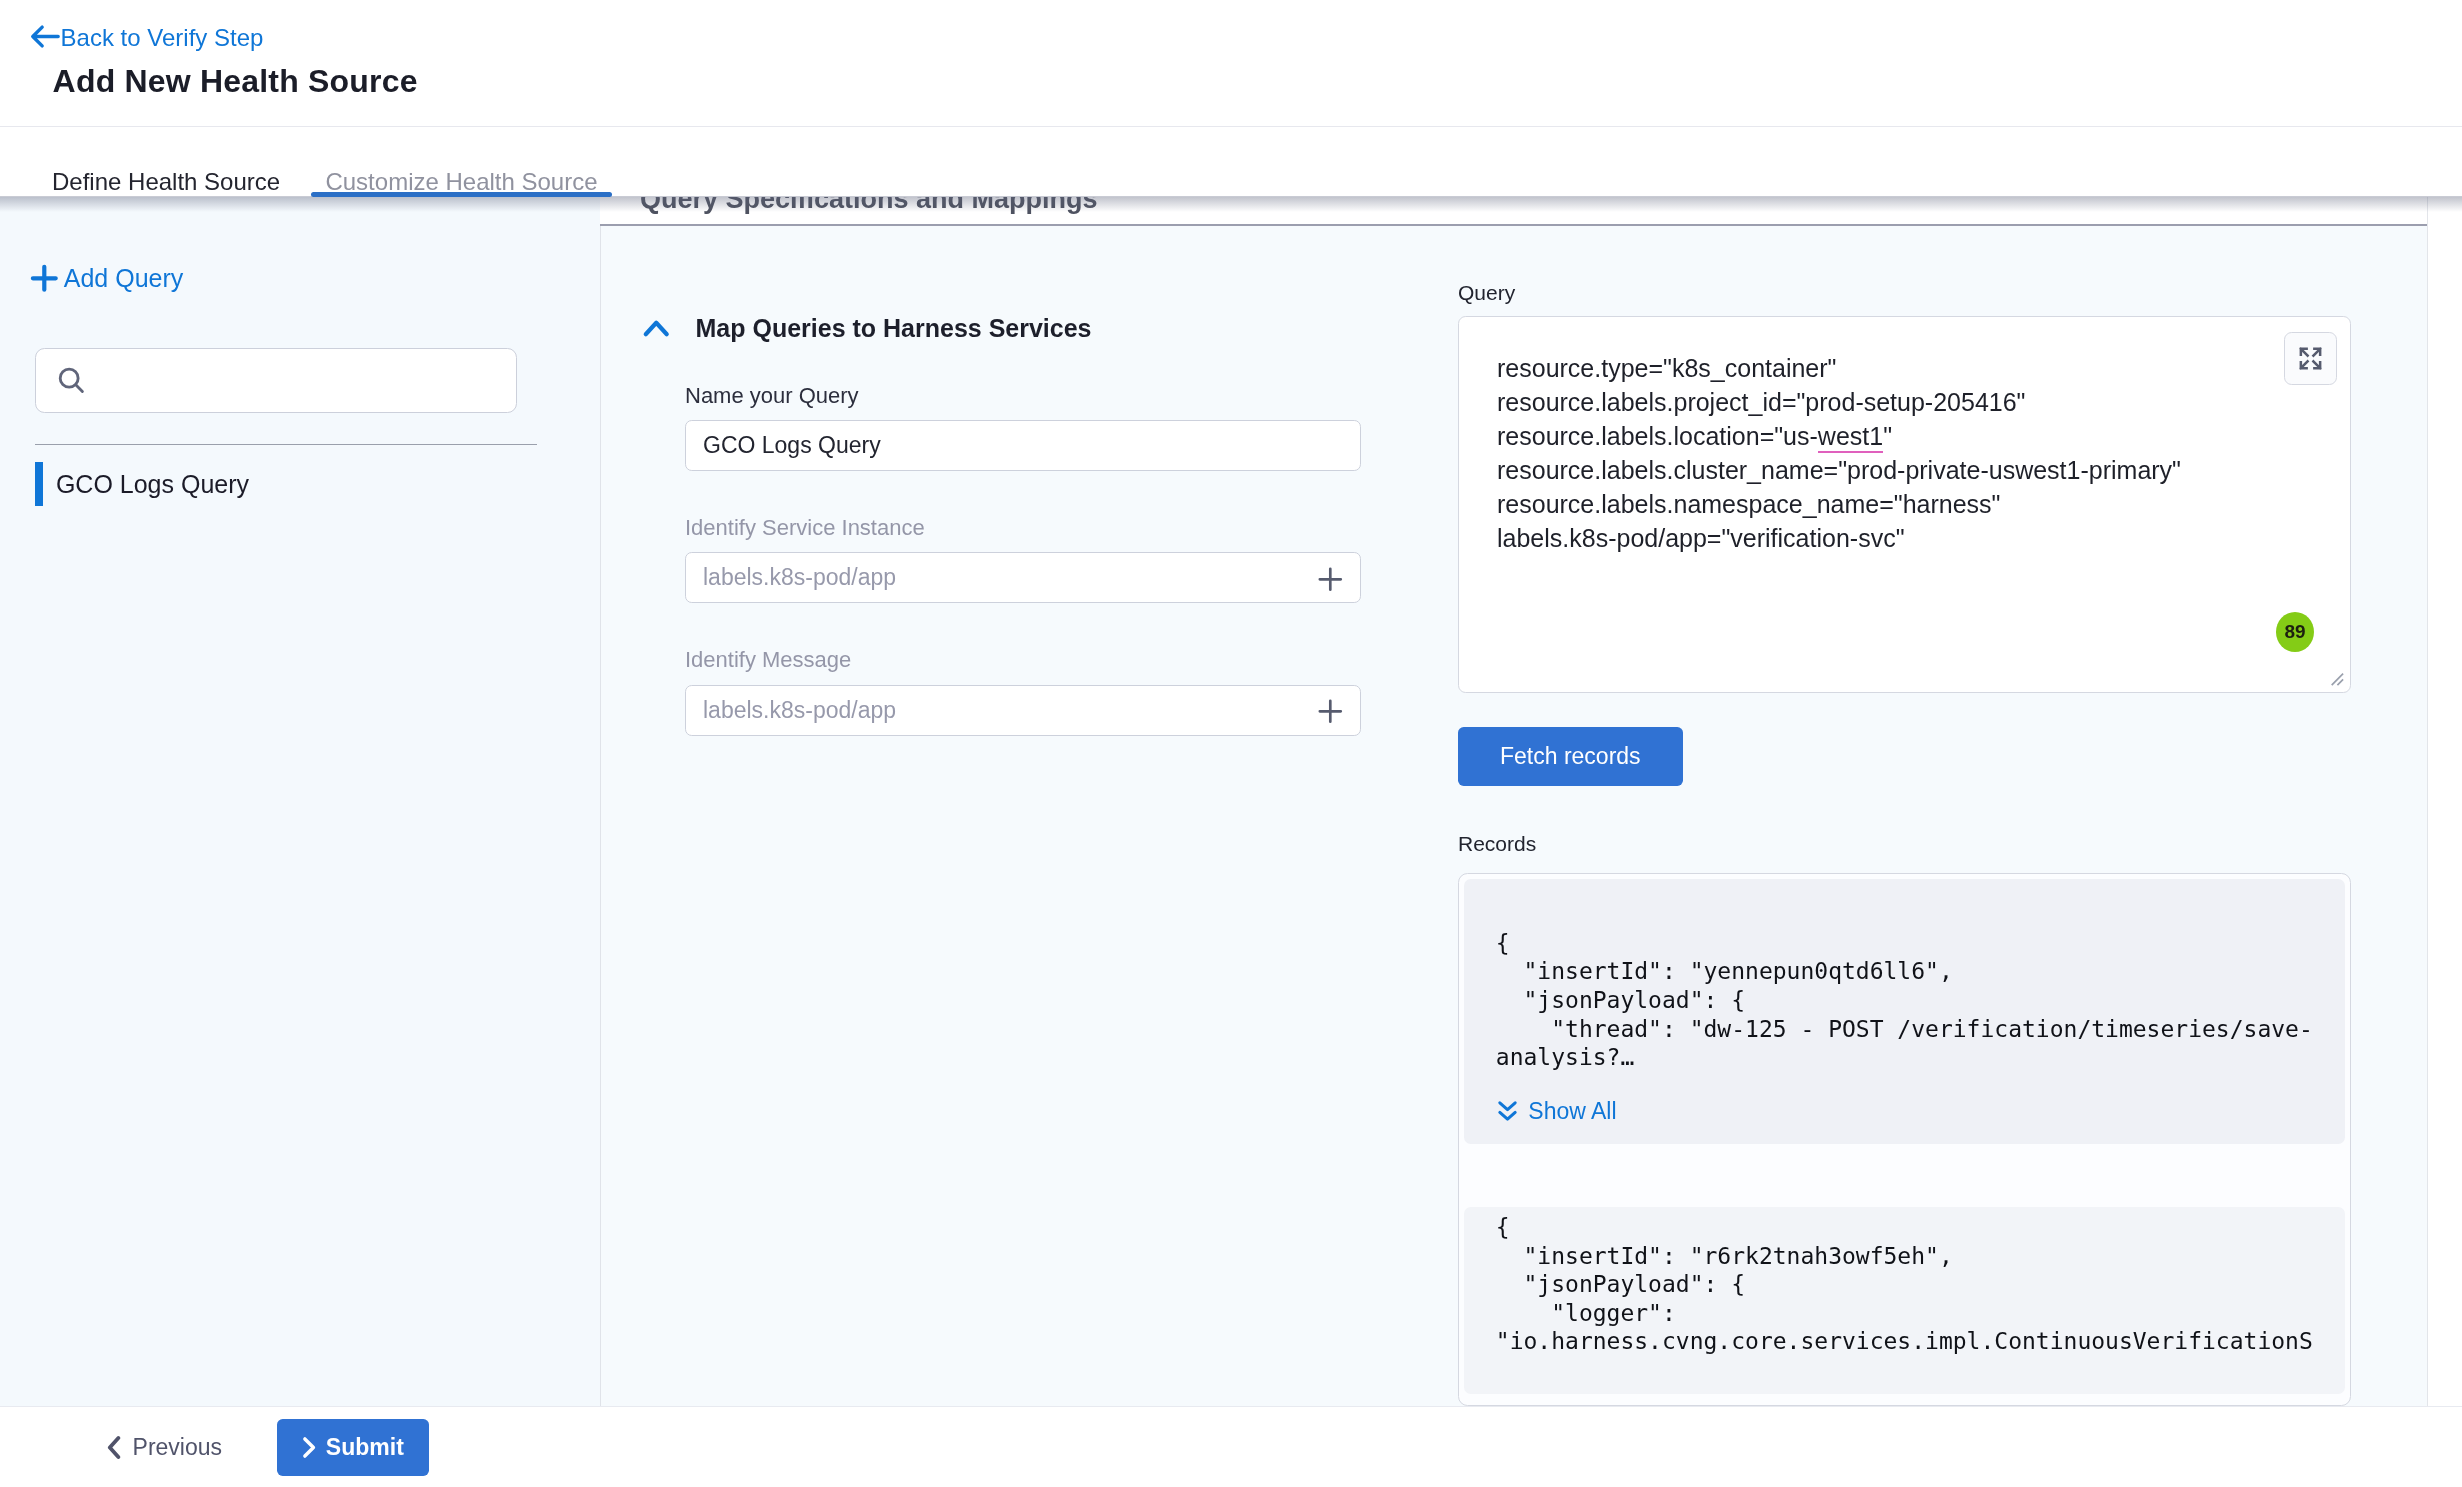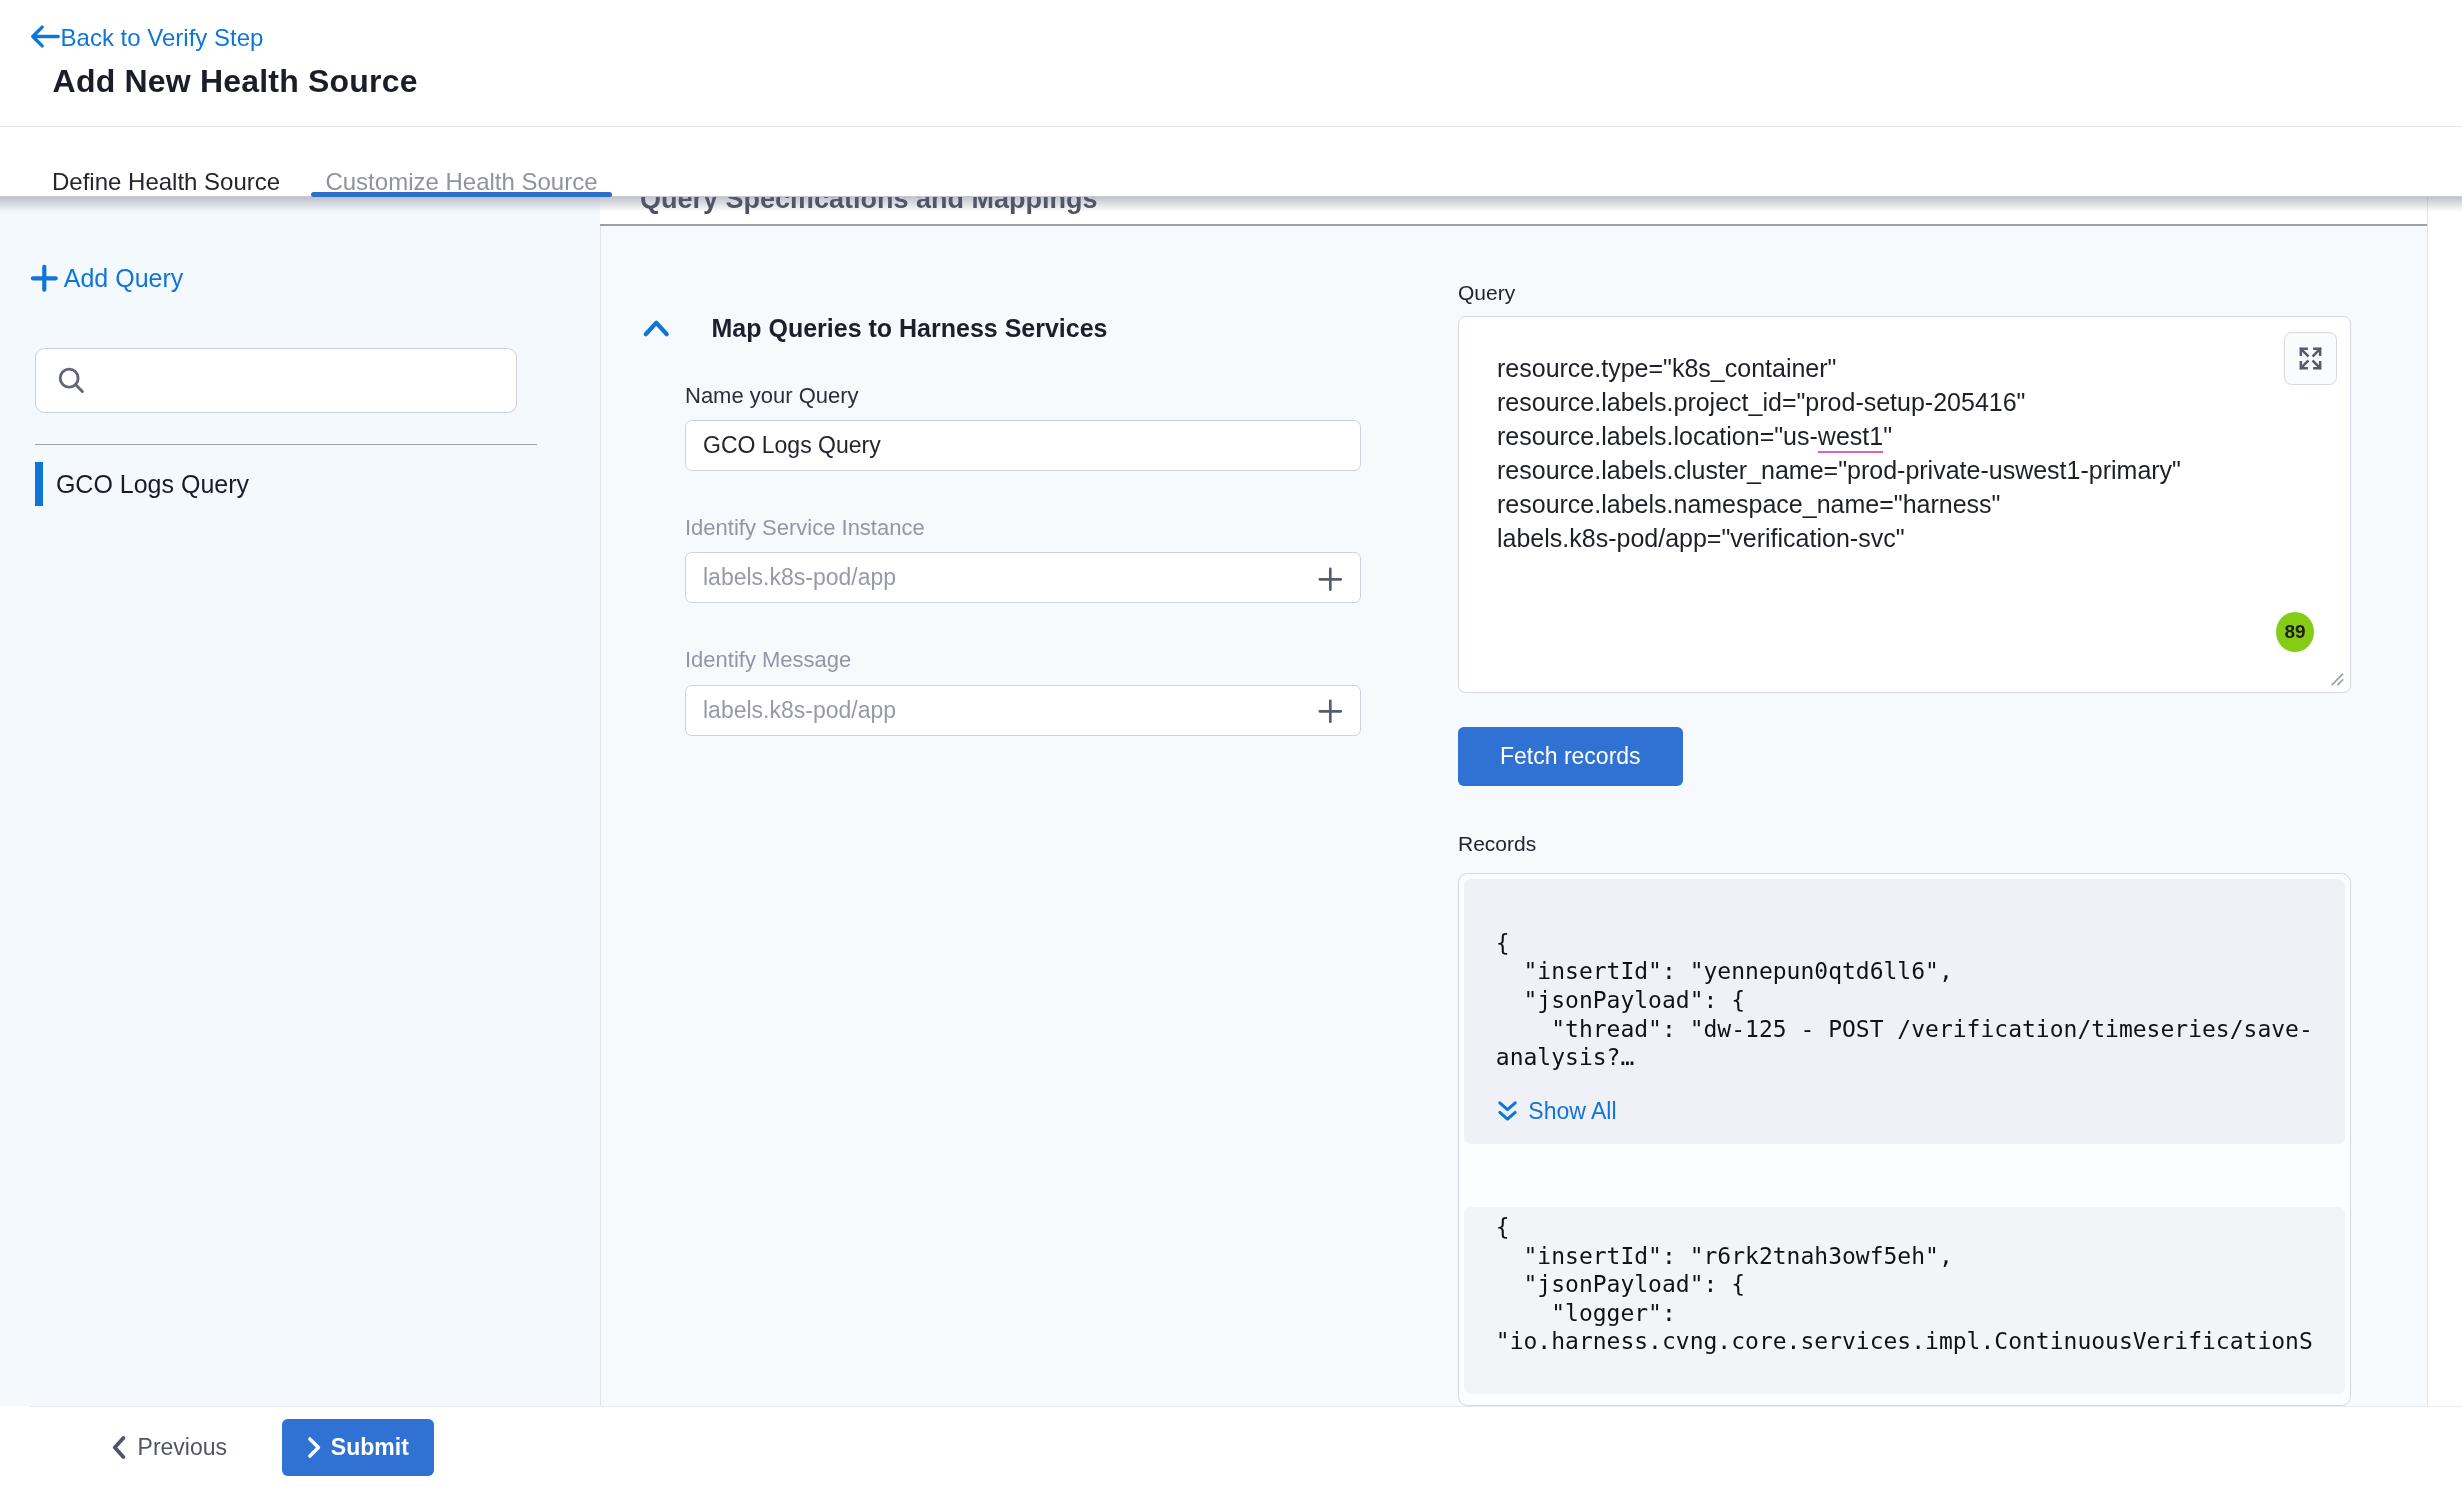--- a/index.html
+++ b/index.html
@@ -40,21 +40,21 @@
 
   
   .main { width:1828px; flex:none; display:flex; flex-direction:column; border-right:1px solid #e3e5ea; }
   .topstrip { height:98px; background:#fff; overflow:hidden; padding-left:40px; }
   .sec-title { font-size:27px; line-height:34px; font-weight:700; color:#4e5260; margin-top:-15.2px; }
   .strong-divider { height:1.9px; background:#9b9eae; flex:none; }
   .mbody { flex:1; background:#f6fafd; display:flex; border-left:1px solid #e0e3e9; }
 
   
   .map-col { width:857px; flex:none; padding:88px 0 0 40px; }
-  .map-title-row { display:flex; align-items:center; gap:40px; }
+  .map-title-row { display:flex; align-items:center; gap:24px; }
   .map-title-row h3 { font-size:25px; font-weight:700; color:#1d1f2b; }
   .fields { margin-left:44px; width:676px; }
   .f-label { font-size:22px; margin-top:40px; }
   .f-label.dark { color:#2c2e3d; }
   .f-label.gray { color:#9496a8; margin-top:44px; }
   .f-input { position:relative; margin-top:11.4px; height:51px; background:#fff; border:1px solid #cdd1dc;
       border-radius:6.7px; display:flex; align-items:center; }
   .f-input input { border:none; outline:none; background:transparent; font-size:23px; padding:0 57px 0 17px;
       width:100%; font-family:inherit; color:#22242f; }
   .f-input input::placeholder { color:#9799ab; opacity:1; }
@@ -84,21 +84,21 @@
   .rec-block.b1 { background:#eff1f6; padding:50px 32px 5.7px; }
   .rec-block.b2 { background:#f2f4f8; margin-top:63px; padding:5.7px 32px 38px; }
   .rec-line { white-space:pre; overflow:hidden; }
   .show-all { display:flex; align-items:center; gap:9.5px; margin-top:25px; padding-bottom:13.3px; cursor:pointer;
       font-family:"Liberation Sans","DejaVu Sans",sans-serif; }
   .show-all span { font-size:23px; font-weight:500; color:#0f76d7; }
 
   .right-filler { width:34px; flex:none; background:#fff; }
 
   
-  .ftr { height:81px; background:#fff; border-top:1px solid #e8eaf0; display:flex; align-items:center; padding-left:81px; gap:55px;margin-left:30px; }
+  .ftr { height:81px; background:#fff; border-top:1px solid #e8eaf0; display:flex; align-items:center; padding-left:106px; gap:55px; }
   .prev-btn { display:flex; align-items:center; gap:11.4px; cursor:pointer; }
   .prev-btn span { font-size:23px; font-weight:500; color:#50536a; }
   .submit-btn { display:flex; align-items:center; gap:9.5px; height:57px; padding:0 25px; background:#3072d3;
       border:none; border-radius:5.7px; cursor:pointer; font-family:inherit; }
   .submit-btn span { font-size:23px; font-weight:600; color:#fff; }
 </style>
 </head>
 <body>
 
 <div class="screen">

